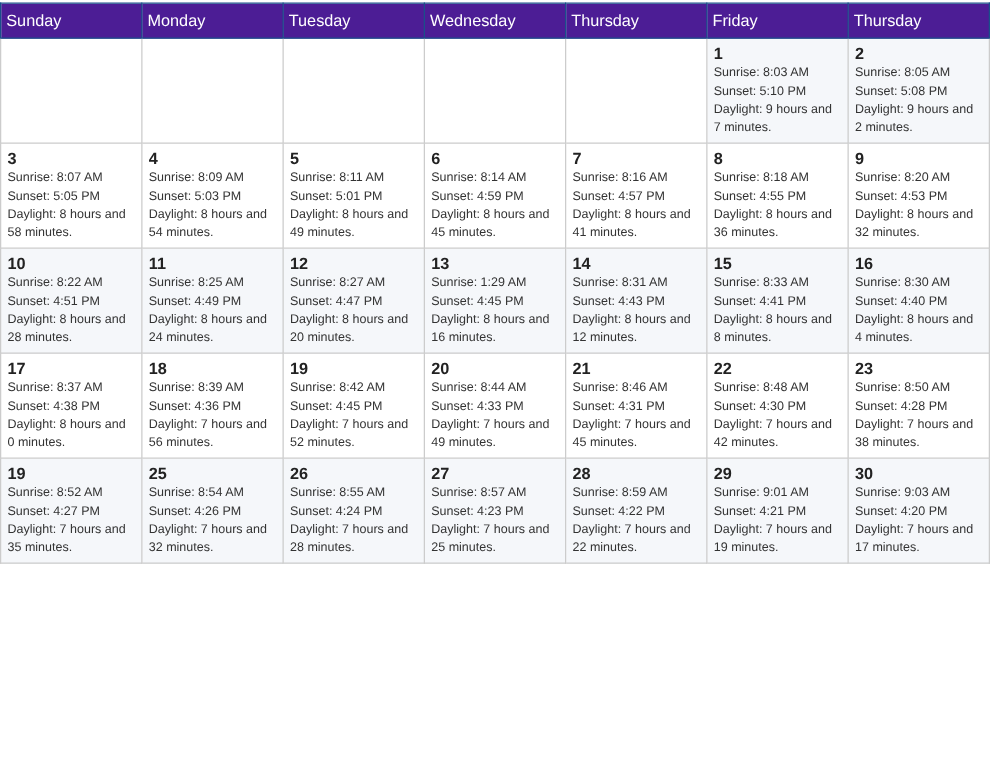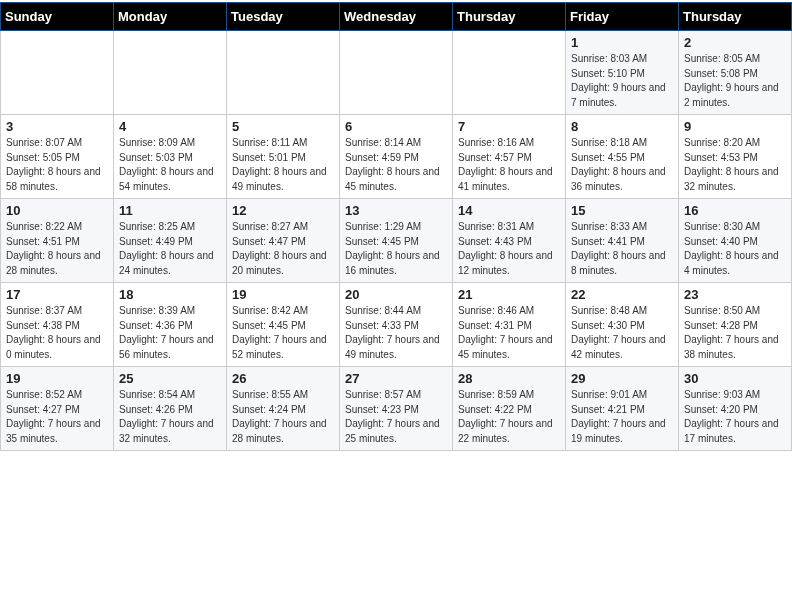--- a/index.html
+++ b/index.html
@@ -51,24 +51,24 @@
       font-size: 15px;
       color: #555;
       margin-top: 2px;
     }
     .calendar {
       width: 100%;
       border-collapse: collapse;
       margin-top: 2px;
     }
     .calendar thead tr th {
-      background: #000000;
+      background: #4c1d95;
       color: #fff;
       font-size: 13px;
-      font-weight: bold;
+      font-weight: normal;
       padding: 6px 4px;
       text-align: left;
       border: 1px solid #1a4f8a;
     }
     .calendar tbody tr td {
       vertical-align: top;
       border: 1px solid #ccc;
       padding: 4px 5px;
       font-size: 10px;
       color: #333;

